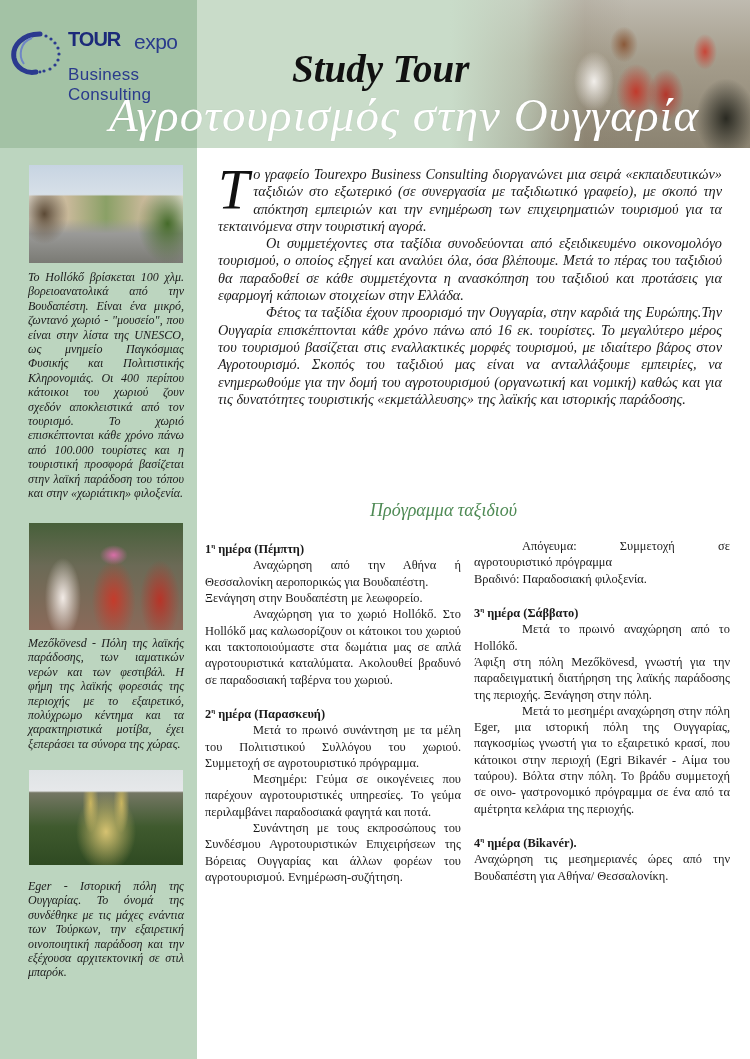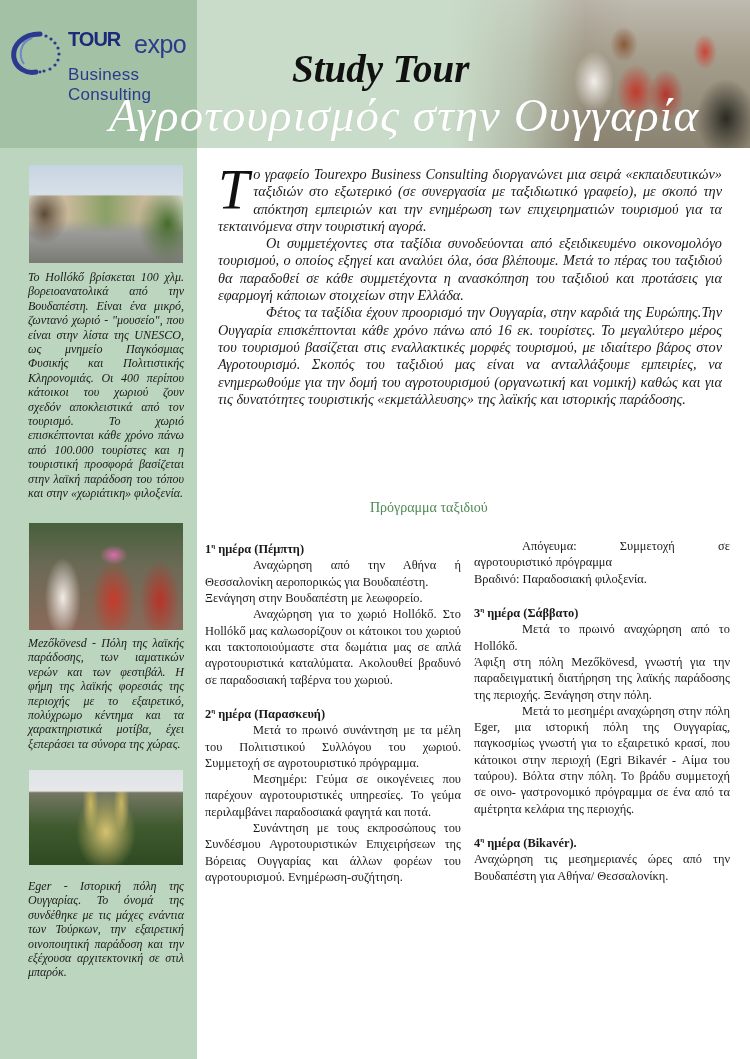--- a/index.html
+++ b/index.html
@@ -39,21 +39,21 @@
   }
   .logo-swirl { position: absolute; left: 0; top: 0; width: 56px; height: 50px; }
   .logo-tour {
     position: absolute; left: 58px; top: 0px;
     font-family: "Liberation Sans", "DejaVu Sans", sans-serif;
     font-weight: bold; font-size: 20px; color: #1c2a7a; letter-spacing: -1px;
   }
   .logo-expo {
     position: absolute; left: 124px; top: 2px;
     font-family: "Liberation Sans", "DejaVu Sans", sans-serif;
-    font-size: 25px; color: #2a3b8c; letter-spacing: -0.5px;
+    font-size: 21px; color: #2a3b8c; letter-spacing: -0.5px;
   }
   .logo-sub {
     position: absolute; left: 58px; top: 37px;
     font-family: Liberation Sans, sans-serif;
     font-size: 17px; color: #2a3b8c; letter-spacing: 0.3px;
   }
   .study-tour {
     position: absolute; left: 292px; top: 46px;
     font-style: italic; font-weight: bold; font-size: 39px; color: #111;
   }
@@ -111,21 +111,21 @@
     text-align: justify; color: #1a1a1a;
   }
   .intro p { margin: 0; }
   .intro p.indent { text-indent: 48px; }
   .dropcap {
     float: left; font-size: 56px; line-height: 44px;
     margin: 2px 4px 0 0; font-style: italic; color: #111;
   }
   .program-title {
     position: absolute; left: 370px; top: 500px;
-    font-size: 14px; color: #4e8a54;
+    font-style: italic; font-size: 18px; color: #4e8a54;
   }
   .col {
     position: absolute; top: 538px; width: 256px;
     font-size: 12.4px; line-height: 16.3px; color: #1a1a1a;
     text-align: justify;
   }
   .col-left { left: 205px; }
   .col-right { left: 474px; }
   .col p { margin: 0; }
   .col p.indent { text-indent: 48px; }

